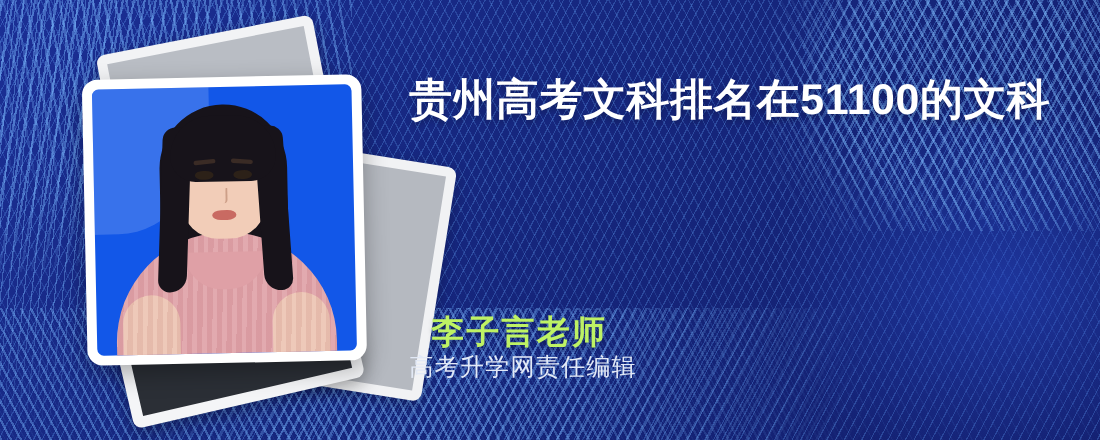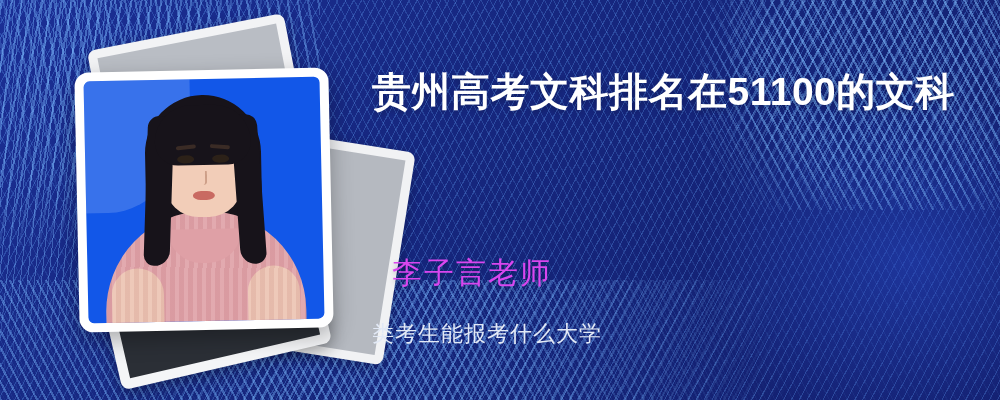--- a/index.html
+++ b/index.html
@@ -233,22 +233,22 @@
     position:absolute;left:0;top:62px;width:580px;
     color:#ffffff;
     font-size:39px;
     font-weight:bold;
     line-height:59px;
     letter-spacing:.5px;
     text-shadow:0 2px 6px rgba(0,0,0,.25);
   }
   .title-line{display:block;white-space:nowrap;}
   .author-name{
-    position:absolute;left:20px;top:253px;
-    color:#d946ef;font-size:30px;font-weight:normal;letter-spacing:2px;
+    position:absolute;left:20px;top:282px;
+    color:#bef264;font-size:30px;font-weight:bold;letter-spacing:2px;
     text-shadow:0 2px 5px rgba(0,0,0,.3);
   }
   .author-role{
     position:absolute;left:0px;top:319px;
     color:#e2e9f6;font-size:22px;font-weight:normal;letter-spacing:1px;
   }
 </style>
 </head>
 <body>
 
@@ -295,16 +295,16 @@
         </div>
       </div>
     </div>
   </div>
 
   <div class="content">
     <div class="title">
       <span class="title-line">贵州高考文科排名在51100的文科</span>
     </div>
     <div class="author-name">李子言老师</div>
-    <div class="author-role">类考生能报考什么大学</div>
+    <div class="author-role">高考升学网责任编辑</div>
   </div>
 
 </div>
 
 </body></html>

